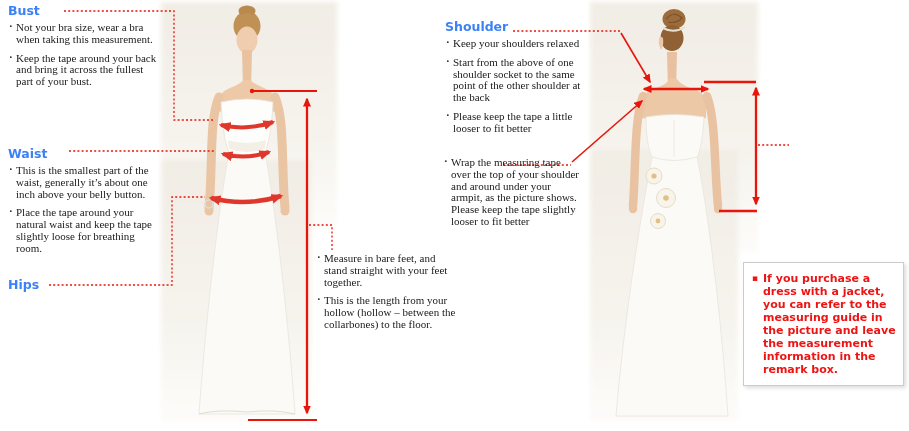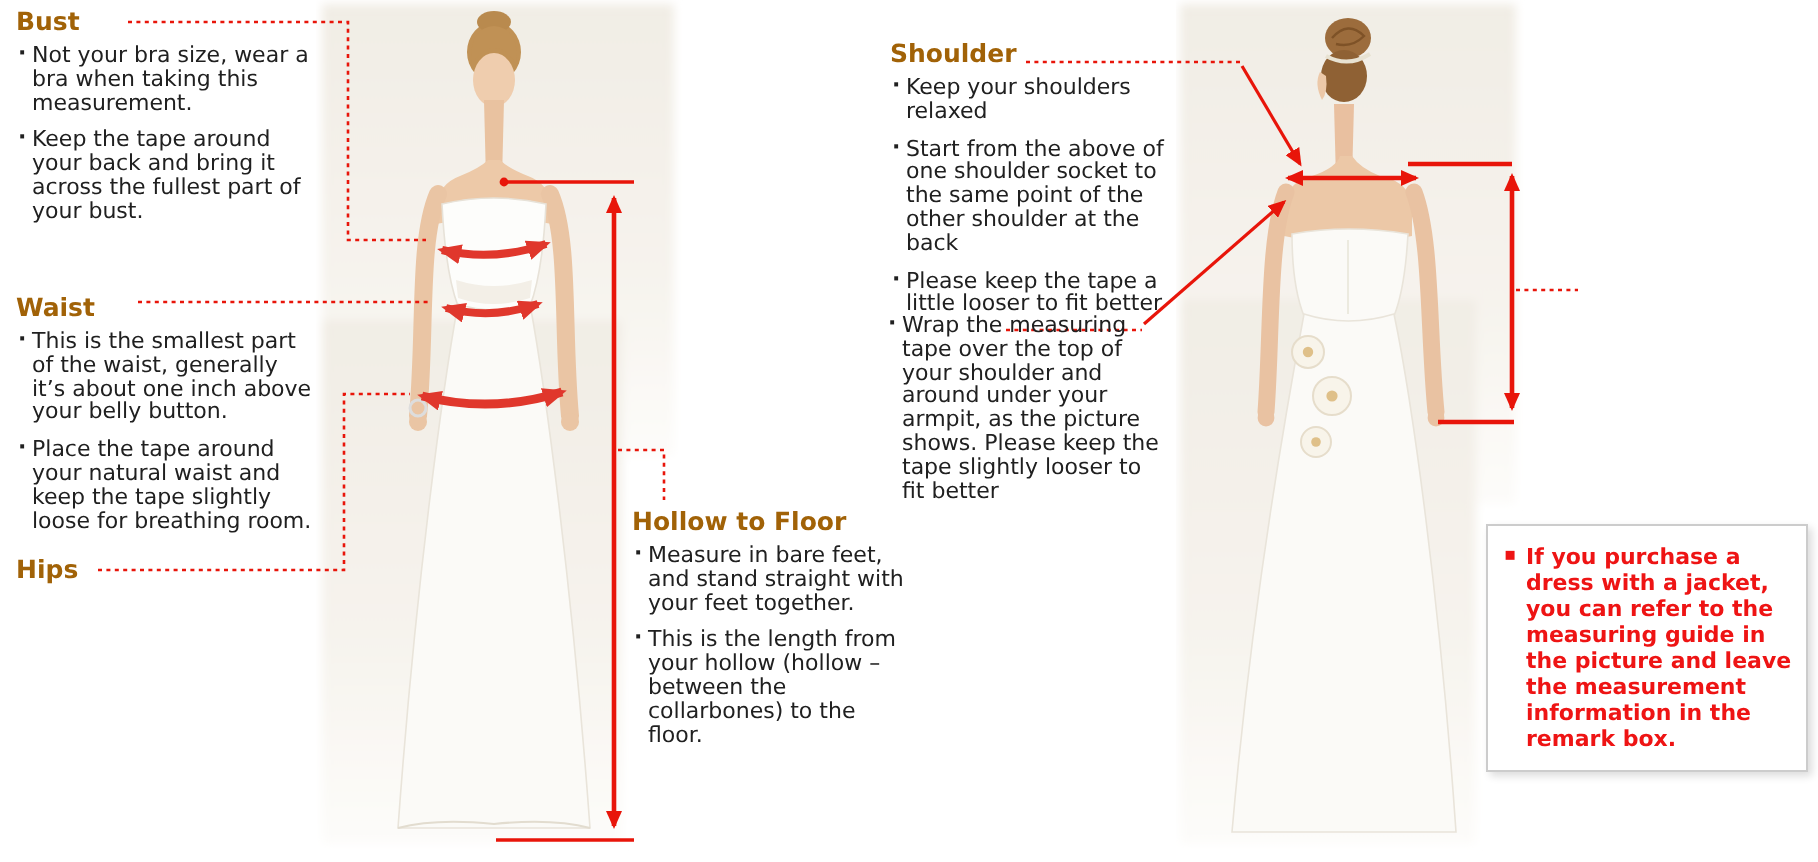--- a/index.html
+++ b/index.html
@@ -3,22 +3,22 @@
 <meta charset="utf-8">
 <style>
   html,body{margin:0;padding:0;background:#fff;}
   .canvas{position:relative;width:909px;height:431px;background:#ffffff;
           font-family:"DejaVu Sans",sans-serif;overflow:hidden;}
   .fig{position:absolute;top:0;z-index:1;}
   .fig-front{left:158px;}
   .fig-back{left:588px;}
   .overlay{position:absolute;left:0;top:0;z-index:2;pointer-events:none;}
   .sec{position:absolute;z-index:3;}
-  .sec h3{margin:0 0 4px;font-size:12.5px;font-weight:bold;color:#a16207;}
-  .sec ul{margin:0;padding:0;}
+  .sec h3{margin:0 0 4px;font-size:12.5px;font-weight:bold;color:#3b82f6;}
+  .sec ul{margin:0;padding:0;font-family:Liberation Serif, serif;}
   .sec li{list-style:none;position:relative;margin:0 0 7px;padding-left:8px;
           font-size:11px;line-height:11.8px;color:#202020;}
   .sec li::before{content:"\00B7";position:absolute;left:1px;top:-1px;font-weight:bold;}
   .note{position:absolute;left:743px;top:262px;width:161px;box-sizing:border-box;
         z-index:3;background:#ffffff;border:1px solid #cccccc;
         box-shadow:2px 2px 4px rgba(0,0,0,.14);padding:9px 7px 9px 8px;}
   .note p{margin:0;position:relative;padding-left:11px;font-size:11px;
           line-height:13px;font-weight:bold;color:#ee1414;}
   .note .sq{position:absolute;left:0;top:0;font-size:9px;color:#ee1414;}
   .ln{stroke:#e8150a;fill:none;}
@@ -164,21 +164,20 @@
       <li>This is the smallest part of the waist, generally it’s about one inch above your belly button.</li>
       <li>Place the tape around your natural waist and keep the tape slightly loose for breathing room.</li>
     </ul>
   </section>
 
   <section class="sec" style="left:8px;top:277px;width:152px">
     <h3>Hips</h3>
   </section>
 
   <section class="sec" style="left:316px;top:253px;width:142px">
-    <h3>Hollow to Floor</h3>
     <ul>
       <li>Measure in bare feet, and stand straight with your feet together.</li>
       <li>This is the length from your hollow (hollow – between the collarbones) to the floor.</li>
     </ul>
   </section>
 
   <section class="sec" style="left:445px;top:19px;width:142px">
     <h3>Shoulder</h3>
     <ul>
       <li>Keep your shoulders relaxed</li>

